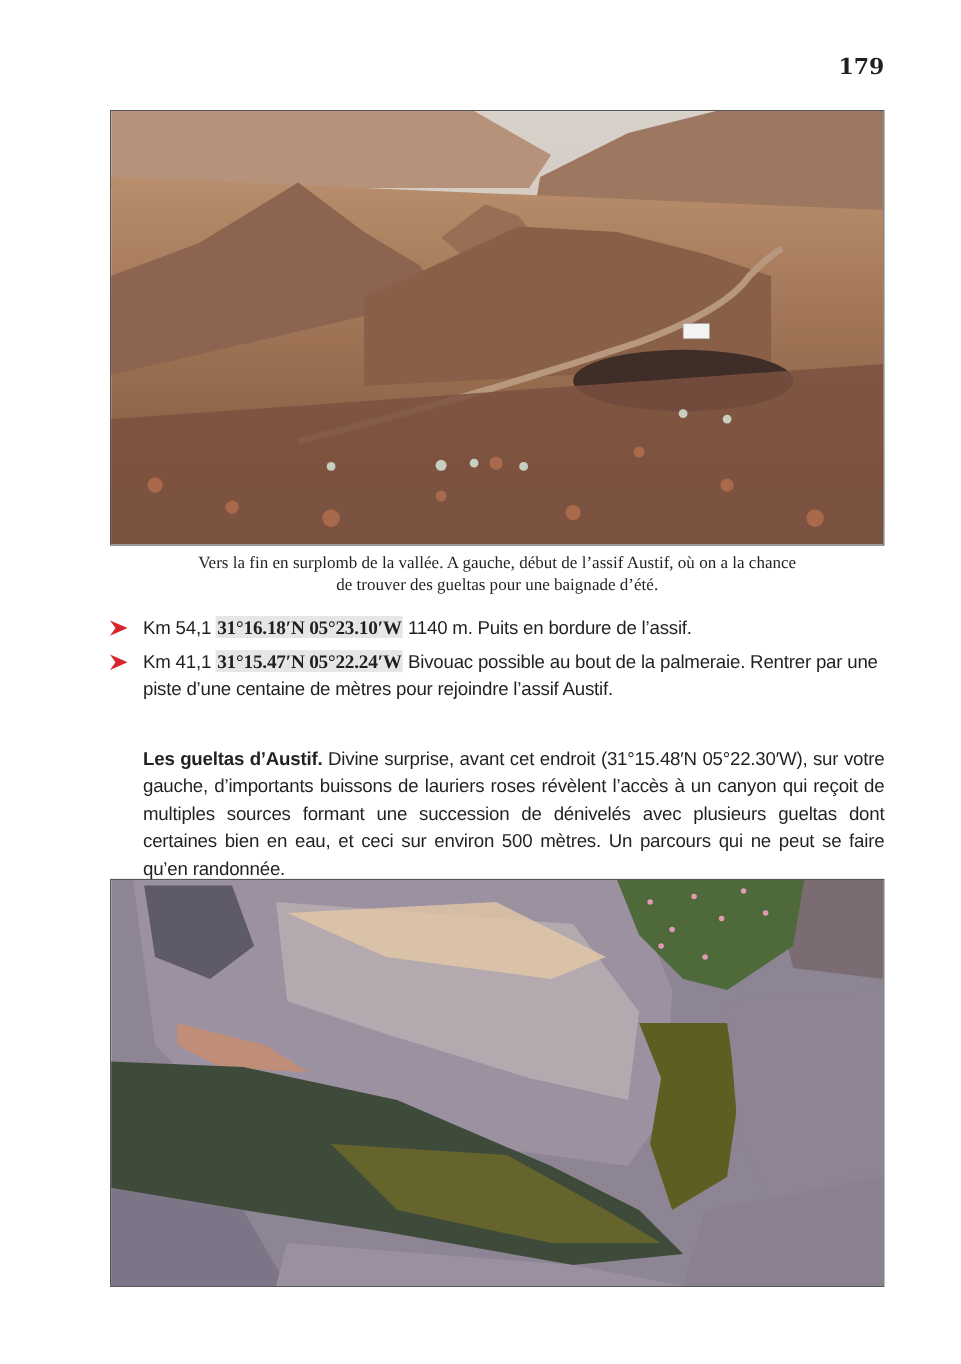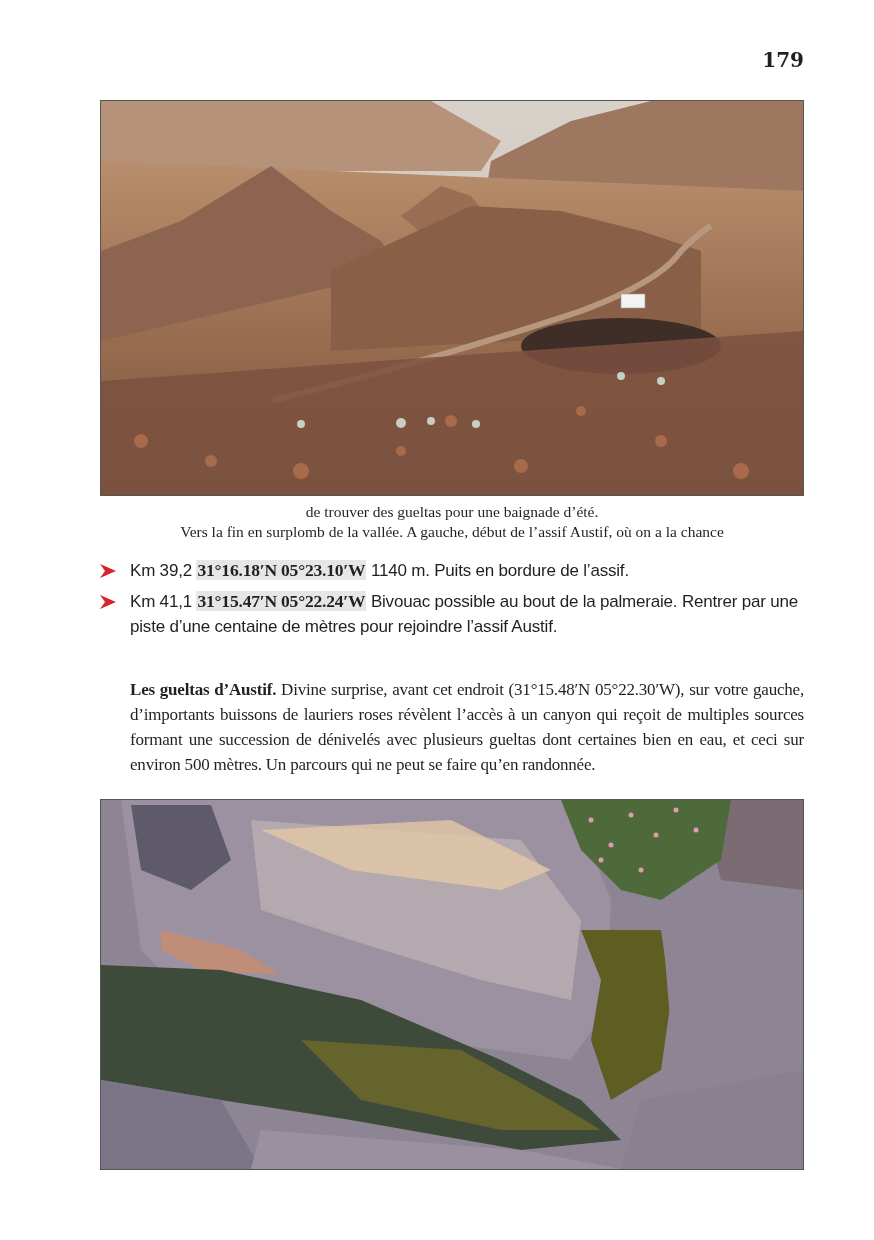--- a/index.html
+++ b/index.html
@@ -20,21 +20,21 @@
   }
   .waypoints { position: absolute; left: 100px; top: 558px; width: 704px; margin: 0; padding: 0; list-style: none;
     font-family: "Liberation Sans", "DejaVu Sans", sans-serif; font-size: 17px; line-height: 25px; color: #231f20; }
   .waypoint { position: relative; padding-left: 30px; margin-bottom: 6px; letter-spacing: -0.2px; }
   .bullet { position: absolute; left: 0; top: 6px; width: 0; height: 0;
     border-top: 7px solid transparent; border-bottom: 7px solid transparent; border-left: 16px solid #d7262b; }
   .bullet::after { content: ""; position: absolute; left: -16px; top: -7px; width: 0; height: 0;
     border-top: 7px solid transparent; border-bottom: 7px solid transparent; border-left: 5px solid #ffffff; }
   .coords { font-family: "Liberation Serif", "DejaVu Serif", serif; font-weight: bold; background: #e6e6e6; padding: 0 1px; font-size: 17.5px; }
   .paragraph { position: absolute; left: 130px; top: 677px; width: 674px; margin: 0;
-    font-family: Liberation Serif, serif; font-size: 17px; line-height: 25px; text-align: justify; color: #231f20; letter-spacing: -0.2px; }
+    font-family: Liberation Sans, sans-serif; font-size: 17px; line-height: 25px; text-align: justify; color: #231f20; letter-spacing: -0.2px; }
   .para-heading { font-weight: bold; }
 </style>
 </head>
 <body>
 
 <div class="page-number">179</div>
 
 <div class="photo photo-desert">
   <svg viewBox="0 0 702 394" preserveAspectRatio="none">
     <defs>
@@ -82,28 +82,28 @@
         <circle cx="300" cy="322" r="5"></circle>
         <circle cx="330" cy="320" r="4"></circle>
       <circle cx="375" cy="323" r="4"></circle>
         <circle cx="520" cy="275" r="4"></circle>
         <circle cx="560" cy="280" r="4"></circle>
     </g>
   </svg>
 </div>
 
 <div class="caption">
+  <div>Vers la fin en surplomb de la vallée. A gauche, début de l’assif Austif, où on a la chance</div>
   <div>de trouver des gueltas pour une baignade d’été.</div>
-  <div>Vers la fin en surplomb de la vallée. A gauche, début de l’assif Austif, où on a la chance</div>
 </div>
 
 <ul class="waypoints">
   <li class="waypoint">
     <span class="bullet"></span>
-    <span>Km 39,2</span>
+    <span>Km 54,1</span>
     <span class="coords">31°16.18′N 05°23.10′W</span>
     <span>1140 m. Puits en bordure de l’assif.</span>
   </li>
   <li class="waypoint">
     <span class="bullet"></span>
     <span>Km 41,1</span>
     <span class="coords">31°15.47′N 05°22.24′W</span>
     <span>Bivouac possible au bout de la palmeraie. Rentrer par une piste d’une centaine de mètres pour rejoindre l’assif Austif.</span>
   </li>
 </ul>

